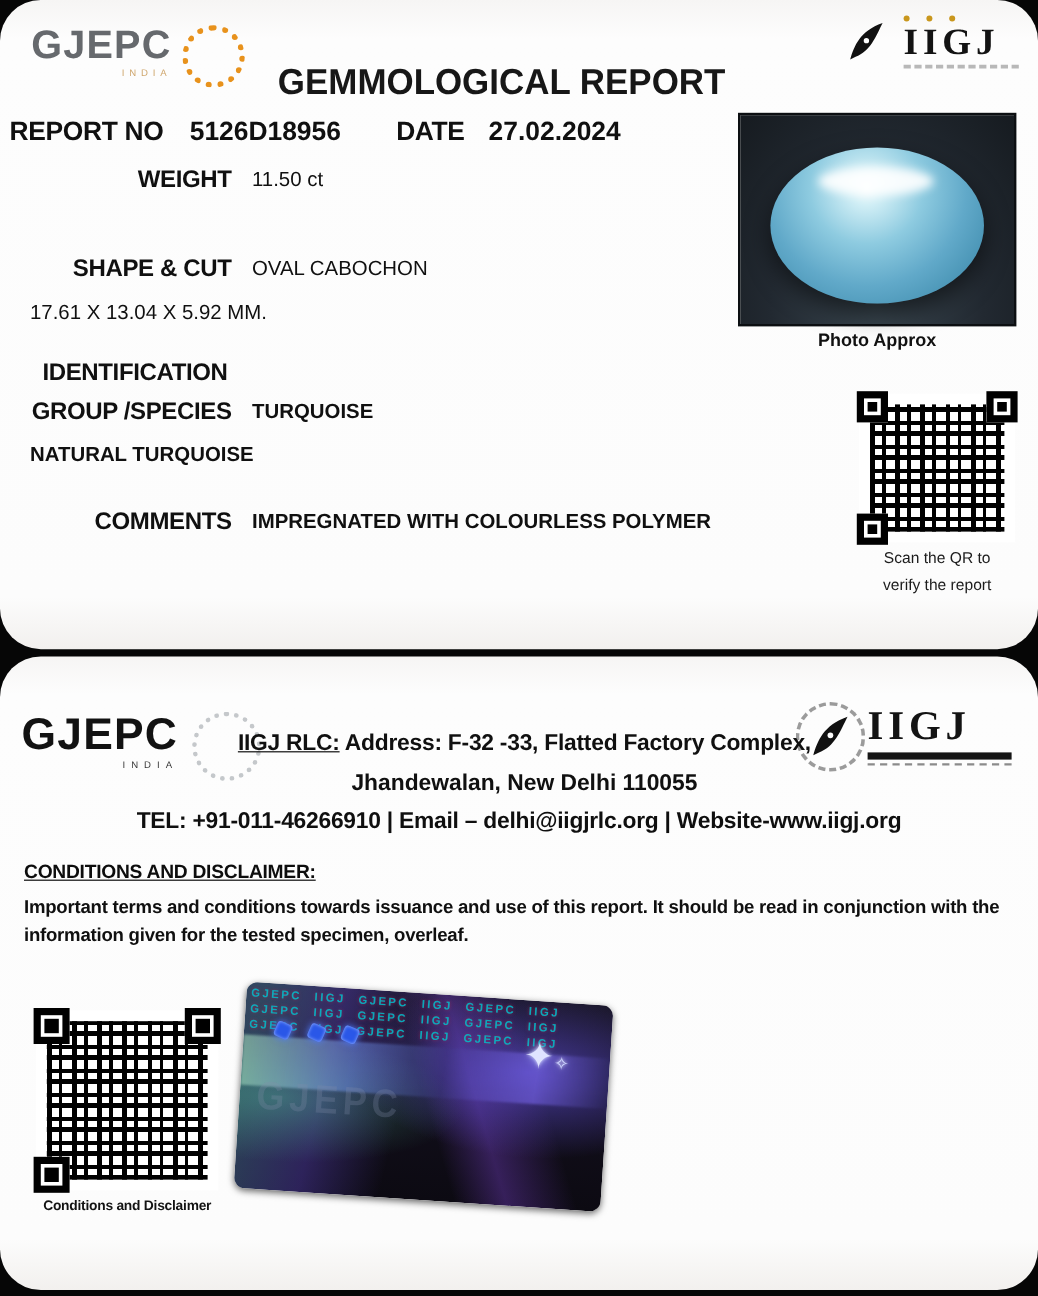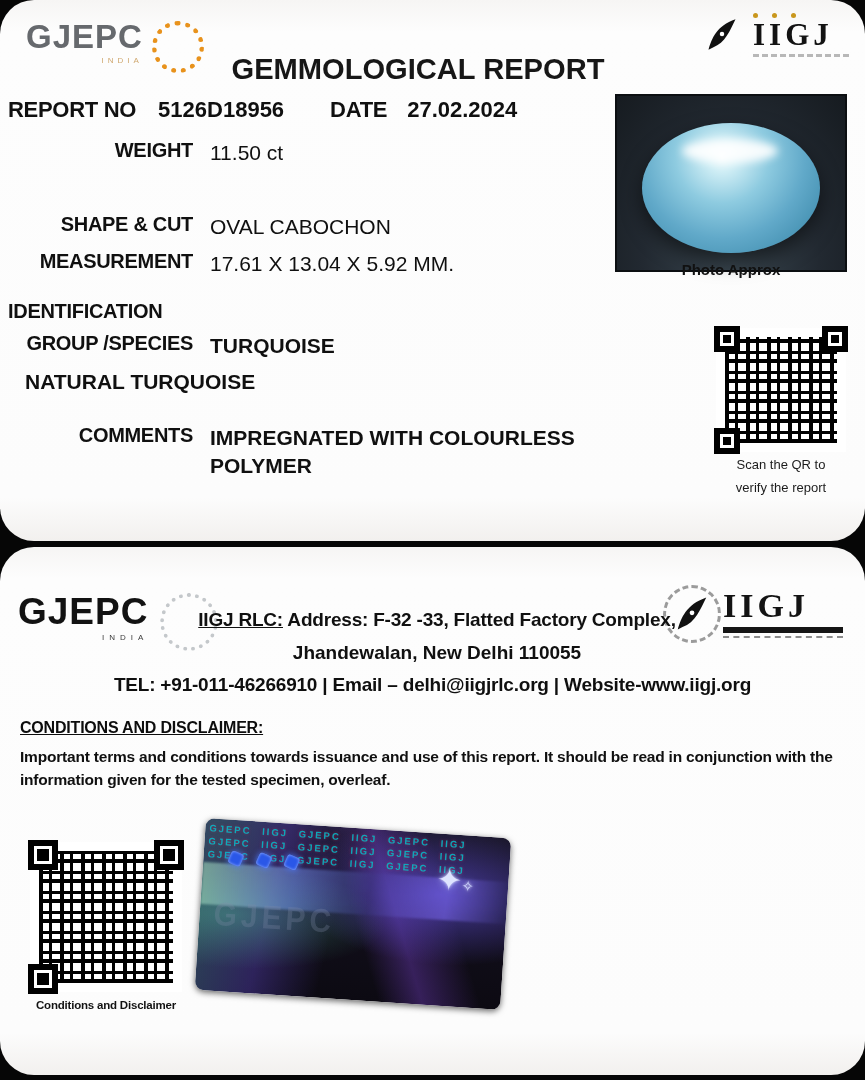--- a/index.html
+++ b/index.html
@@ -59,40 +59,40 @@
     transform:scaleX(.97);transform-origin:center;
   }
   .report-line{position:absolute;left:8px;top:97px;font-size:22px;color:#101010;display:flex;align-items:baseline;}
   .report-line .lab{font-weight:600;letter-spacing:-0.3px;}
   .report-line .no{font-weight:800;margin-left:22px;}
   .report-line .datelab{font-weight:600;margin-left:46px;letter-spacing:-0.3px;}
   .report-line .dateval{font-weight:700;margin-left:20px;}
 
   .spec-row{position:absolute;left:8px;display:flex;align-items:flex-start;}
   .spec-row .lbl{width:185px;text-align:right;font-size:20px;font-weight:600;color:#101010;letter-spacing:-0.3px;flex:none;}
-  .spec-row .val{margin-left:17px;font-size:21px;color:#101010;width:385px;line-height:1.35;}
+  .spec-row .val{margin-left:17px;font-size:17px;color:#101010;width:385px;line-height:1.35;}
   .val.bold{font-weight:700;}
-  .ident-head{position:absolute;left:8px;width:185px;text-align:left;font-size:20px;font-weight:600;color:#101010;letter-spacing:-0.3px;}
+  .ident-head{position:absolute;left:20px;width:185px;text-align:center;font-size:20px;font-weight:600;color:#101010;letter-spacing:-0.3px;}
 
   .photo-frame{
     position:absolute;left:615px;top:94px;width:232px;height:178px;
     border:2px solid #0c0f12;box-sizing:border-box;
     background:radial-gradient(ellipse at 50% 90%,#3a4750 0%,#222931 55%,#161b20 100%);
   }
   .gem{
     position:absolute;left:50%;top:53%;transform:translate(-50%,-50%);
     width:178px;height:130px;border-radius:50%;
     background:radial-gradient(ellipse at 45% 26%,#f0fafc 0%,#d2eff6 10%,#8ecbe0 34%,#61a9c9 60%,#4490b1 84%,#327795 100%);
     box-shadow:0 8px 20px rgba(0,0,0,.55);
   }
   .gem-highlight{
     position:absolute;left:40px;top:16px;width:96px;height:24px;border-radius:50%;
     background:rgba(255,255,255,.9);filter:blur(4px);
   }
-  .photo-caption{position:absolute;left:615px;top:261px;width:232px;text-align:center;font-size:15px;font-weight:700;color:#111;}
+  .photo-caption{position:absolute;left:615px;top:275px;width:232px;text-align:center;font-size:15px;font-weight:700;color:#111;}
 
   
   .qr{position:absolute;background:#fff;}
   .qr-inner{
     position:absolute;inset:9px;
     background:
       repeating-linear-gradient(90deg,#000 0 4px,transparent 4px 10px,#000 10px 13px,transparent 13px 21px),
       repeating-linear-gradient(0deg,#000 0 4px,transparent 4px 9px,#000 9px 12px,transparent 12px 20px);
   }
   .finder{position:absolute;width:26px;height:26px;background:#fff;border:6px solid #000;box-sizing:border-box;}
@@ -197,21 +197,20 @@
 
   <div class="spec-row" style="top:139px">
     <span class="lbl">WEIGHT</span>
     <span class="val">11.50 ct</span>
   </div>
   <div class="spec-row" style="top:213px">
     <span class="lbl">SHAPE &amp; CUT</span>
     <span class="val">OVAL CABOCHON</span>
   </div>
   <div class="spec-row" style="top:250px">
-    <span class="lbl">MEASUREMENT</span>
     <span class="val">17.61 X 13.04 X 5.92 MM.</span>
   </div>
 
   <div class="ident-head" style="top:300px">IDENTIFICATION</div>
 
   <div class="spec-row" style="top:332px">
     <span class="lbl">GROUP /SPECIES</span>
     <span class="val bold">TURQUOISE</span>
   </div>
   <div class="spec-row" style="top:368px">

